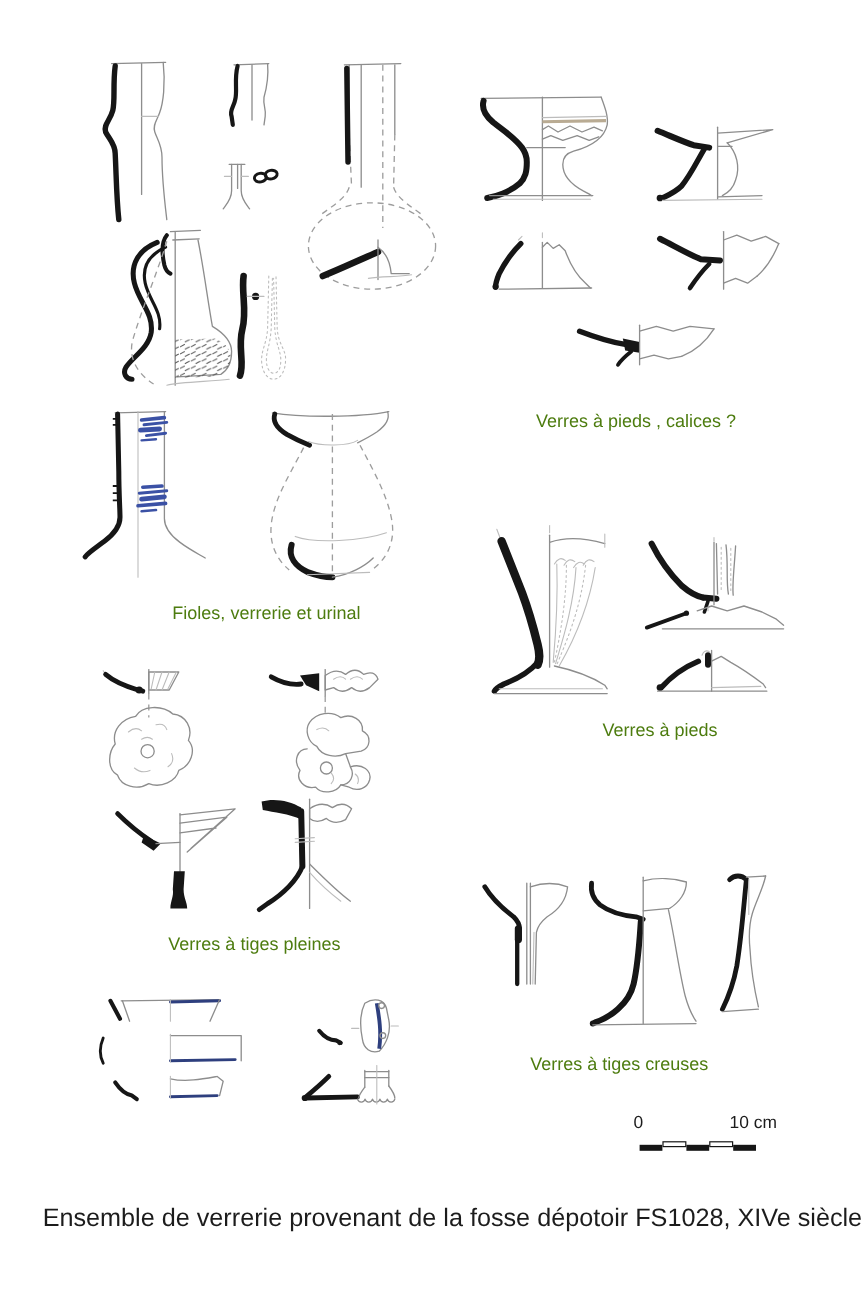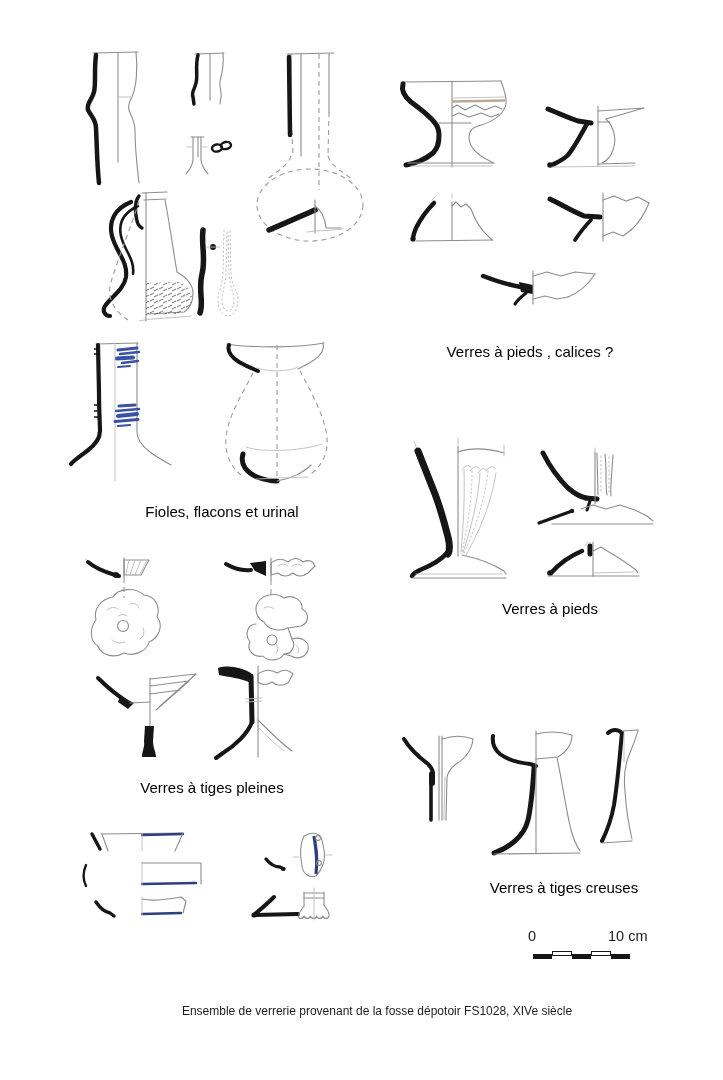--- a/index.html
+++ b/index.html
@@ -1,22 +1,22 @@
 <!DOCTYPE html>
 <html><head>
 <meta charset="utf-8">
 <style>
   html,body{margin:0;padding:0;background:#fff;}
   #plate{position:relative;width:723px;height:1080px;background:#ffffff;overflow:hidden;
          font-family:"Liberation Sans", sans-serif;color:#1c1c1c;}
   .grp{position:absolute;}
-  .lbl{position:absolute;font-size:15px;white-space:nowrap;color:#000000;}
+  .lbl{position:absolute;font-size:15px;white-space:nowrap;color:#4d7c0f;}
   .ctr{transform:translateX(-50%);}
   .cap2{position:absolute;font-size:14.5px;line-height:19px;white-space:pre;}
-  .caption{position:absolute;font-size:12px;white-space:nowrap;transform:translateX(-50%);}
+  .caption{position:absolute;font-size:21px;white-space:nowrap;transform:translateX(-50%);}
   
   #scalebar{position:absolute;left:520px;top:928px;width:150px;height:36px;}
   #scalebar .num{position:absolute;top:0;font-size:14.5px;}
   #sb-track{position:absolute;left:13px;top:23px;display:flex;align-items:flex-start;}
   .sb-b{width:19.4px;height:5px;background:#161616;margin-top:3px;}
   .sb-w{width:19.4px;height:5px;background:#fff;border:1px solid #161616;box-sizing:border-box;margin-top:0;}
   
   svg .tk{fill:none;stroke:#161616;stroke-linecap:round;stroke-linejoin:round;}
   svg .tn{fill:none;stroke:#8d8d8d;stroke-width:1.1;stroke-linecap:round;stroke-linejoin:round;}
   svg .t2{fill:none;stroke:#bcbcbc;stroke-width:.9;stroke-linecap:round;}
@@ -348,24 +348,24 @@
       <path class="tk" stroke-width="4" d="M180,90 L223,89"></path>
       <path class="tn" d="M229,67 L229,81 M249,67 L249,80"></path>
       <path class="tn" d="M229,68 L249,68 M229,73 L249,73"></path>
       <path class="tn" d="M229,81 C226,85 224,88 224,90 M249,80 C252,84 254,87 254,90"></path>
       <path class="tn" d="M223,91 a3.2,3.2 0 0 0 6.2,0 a3.2,3.2 0 0 0 6.2,0 a3.2,3.2 0 0 0 6.2,0 a3.2,3.2 0 0 0 6.2,0 a3.2,3.2 0 0 0 6.2,0"></path>
       <path class="t2" d="M239,63 L239,95"></path>
     </g>
   </svg>
 
   <div class="lbl ctr" style="left:530px;top:343px">Verres à pieds , calices ?</div>
-  <div class="lbl ctr" style="left:222px;top:503px">Fioles, flacons et urinal</div>
+  <div class="lbl ctr" style="left:222px;top:503px">Fioles, verrerie et urinal</div>
   <div class="lbl ctr" style="left:550px;top:600px">Verres à pieds</div>
   <div class="lbl ctr" style="left:212px;top:779px">Verres à tiges pleines</div>
-  <div class="lbl ctr" style="left:564px;top:879px">Verres à tiges creuses</div>
+  <div class="lbl ctr" style="left:516px;top:879px">Verres à tiges creuses</div>
 
   <div class="cap2" style="left:88px;top:934px">
   </div>
 
   <div id="scalebar">
     <span class="num" style="left:8px">0</span>
     <span class="num" style="left:88px">10 cm</span>
     <div id="sb-track">
       <div class="sb-b"></div>
       <div class="sb-w"></div>

